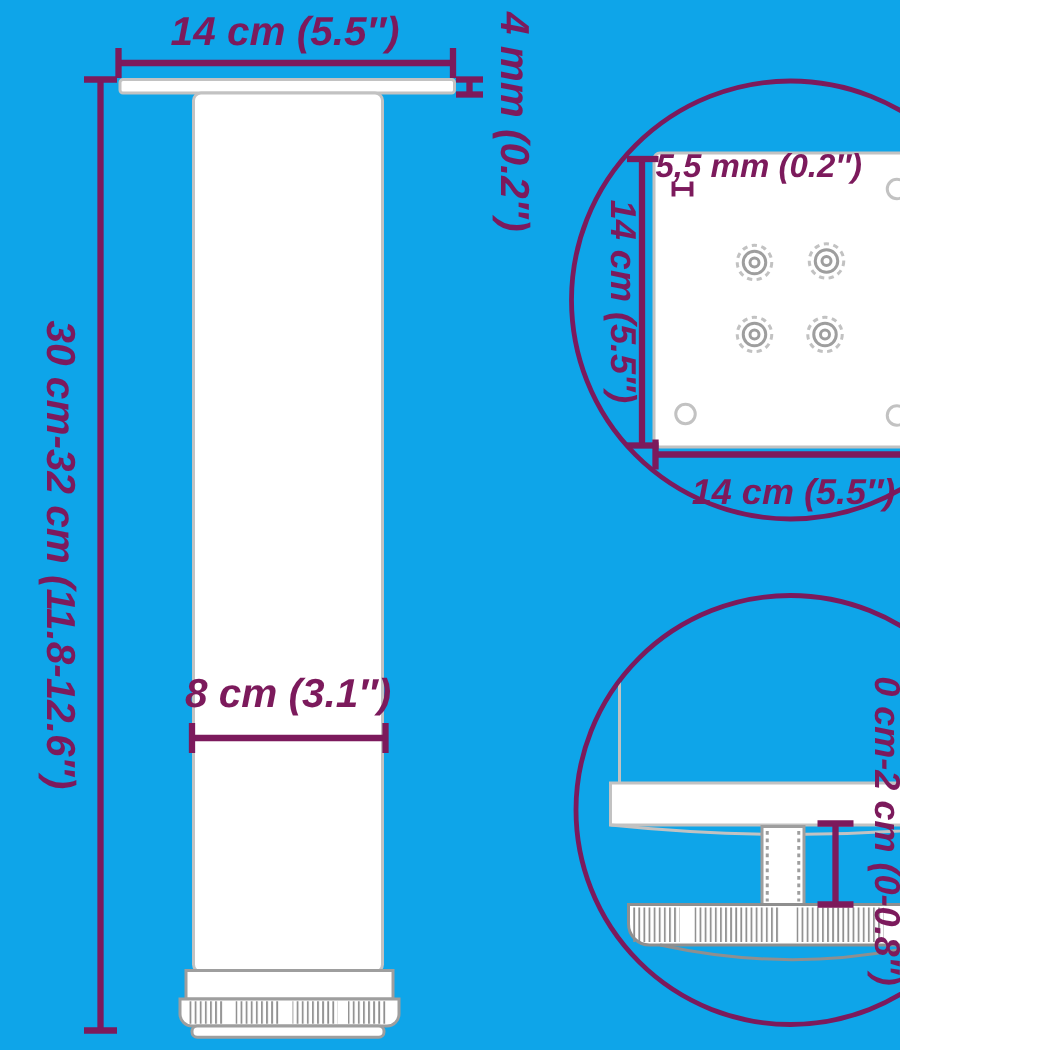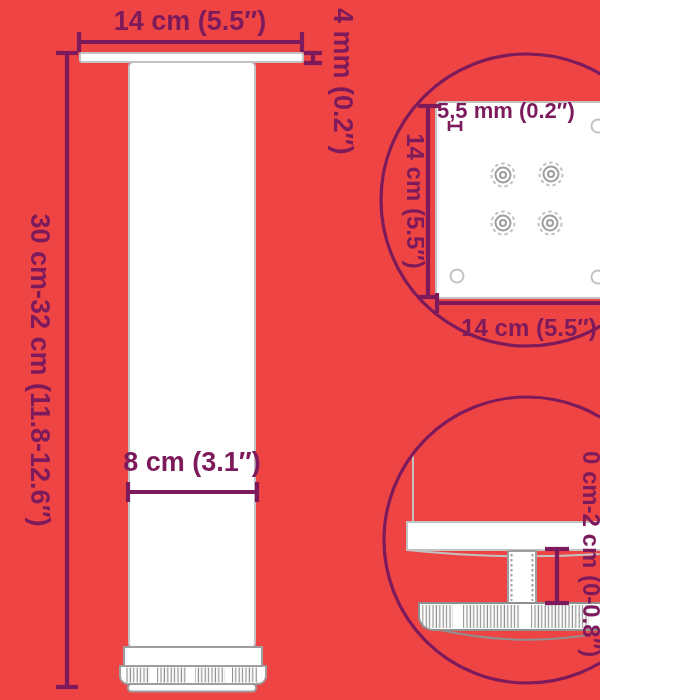--- a/index.html
+++ b/index.html
@@ -1,22 +1,23 @@
 <!DOCTYPE html>
 <html><head>
 <meta charset="utf-8">
 <style>
   html, body { margin: 0; padding: 0; background: #ffffff; }
   .canvas {
     position: relative;
     width: 600px;
     height: 700px;
-    background: #ef4444;
+    background: #0ea5e9;
     font-family: "Liberation Sans", sans-serif;
     overflow: hidden;
+    font-style: italic;
   }
   svg { display: block; }
   .dim      { stroke: #7c1a5c; stroke-width: 4.2; fill: none; stroke-linecap: butt; }
   .dimthin  { stroke: #7c1a5c; stroke-width: 2.6; fill: none; }
   .circ     { stroke: #7c1a5c; stroke-width: 3.2; fill: none; }
   .lineL    { stroke: #c2c2c2; stroke-width: 2;   fill: none; }
   .lineLf   { stroke: #c2c2c2; stroke-width: 2;   fill: #ffffff; }
   .lineM    { stroke: #9e9e9e; stroke-width: 2;   fill: none; }
   .lineMf   { stroke: #9e9e9e; stroke-width: 2;   fill: #ffffff; }
   .lineD    { stroke: #8f8f8f; stroke-width: 2;   fill: none; }

